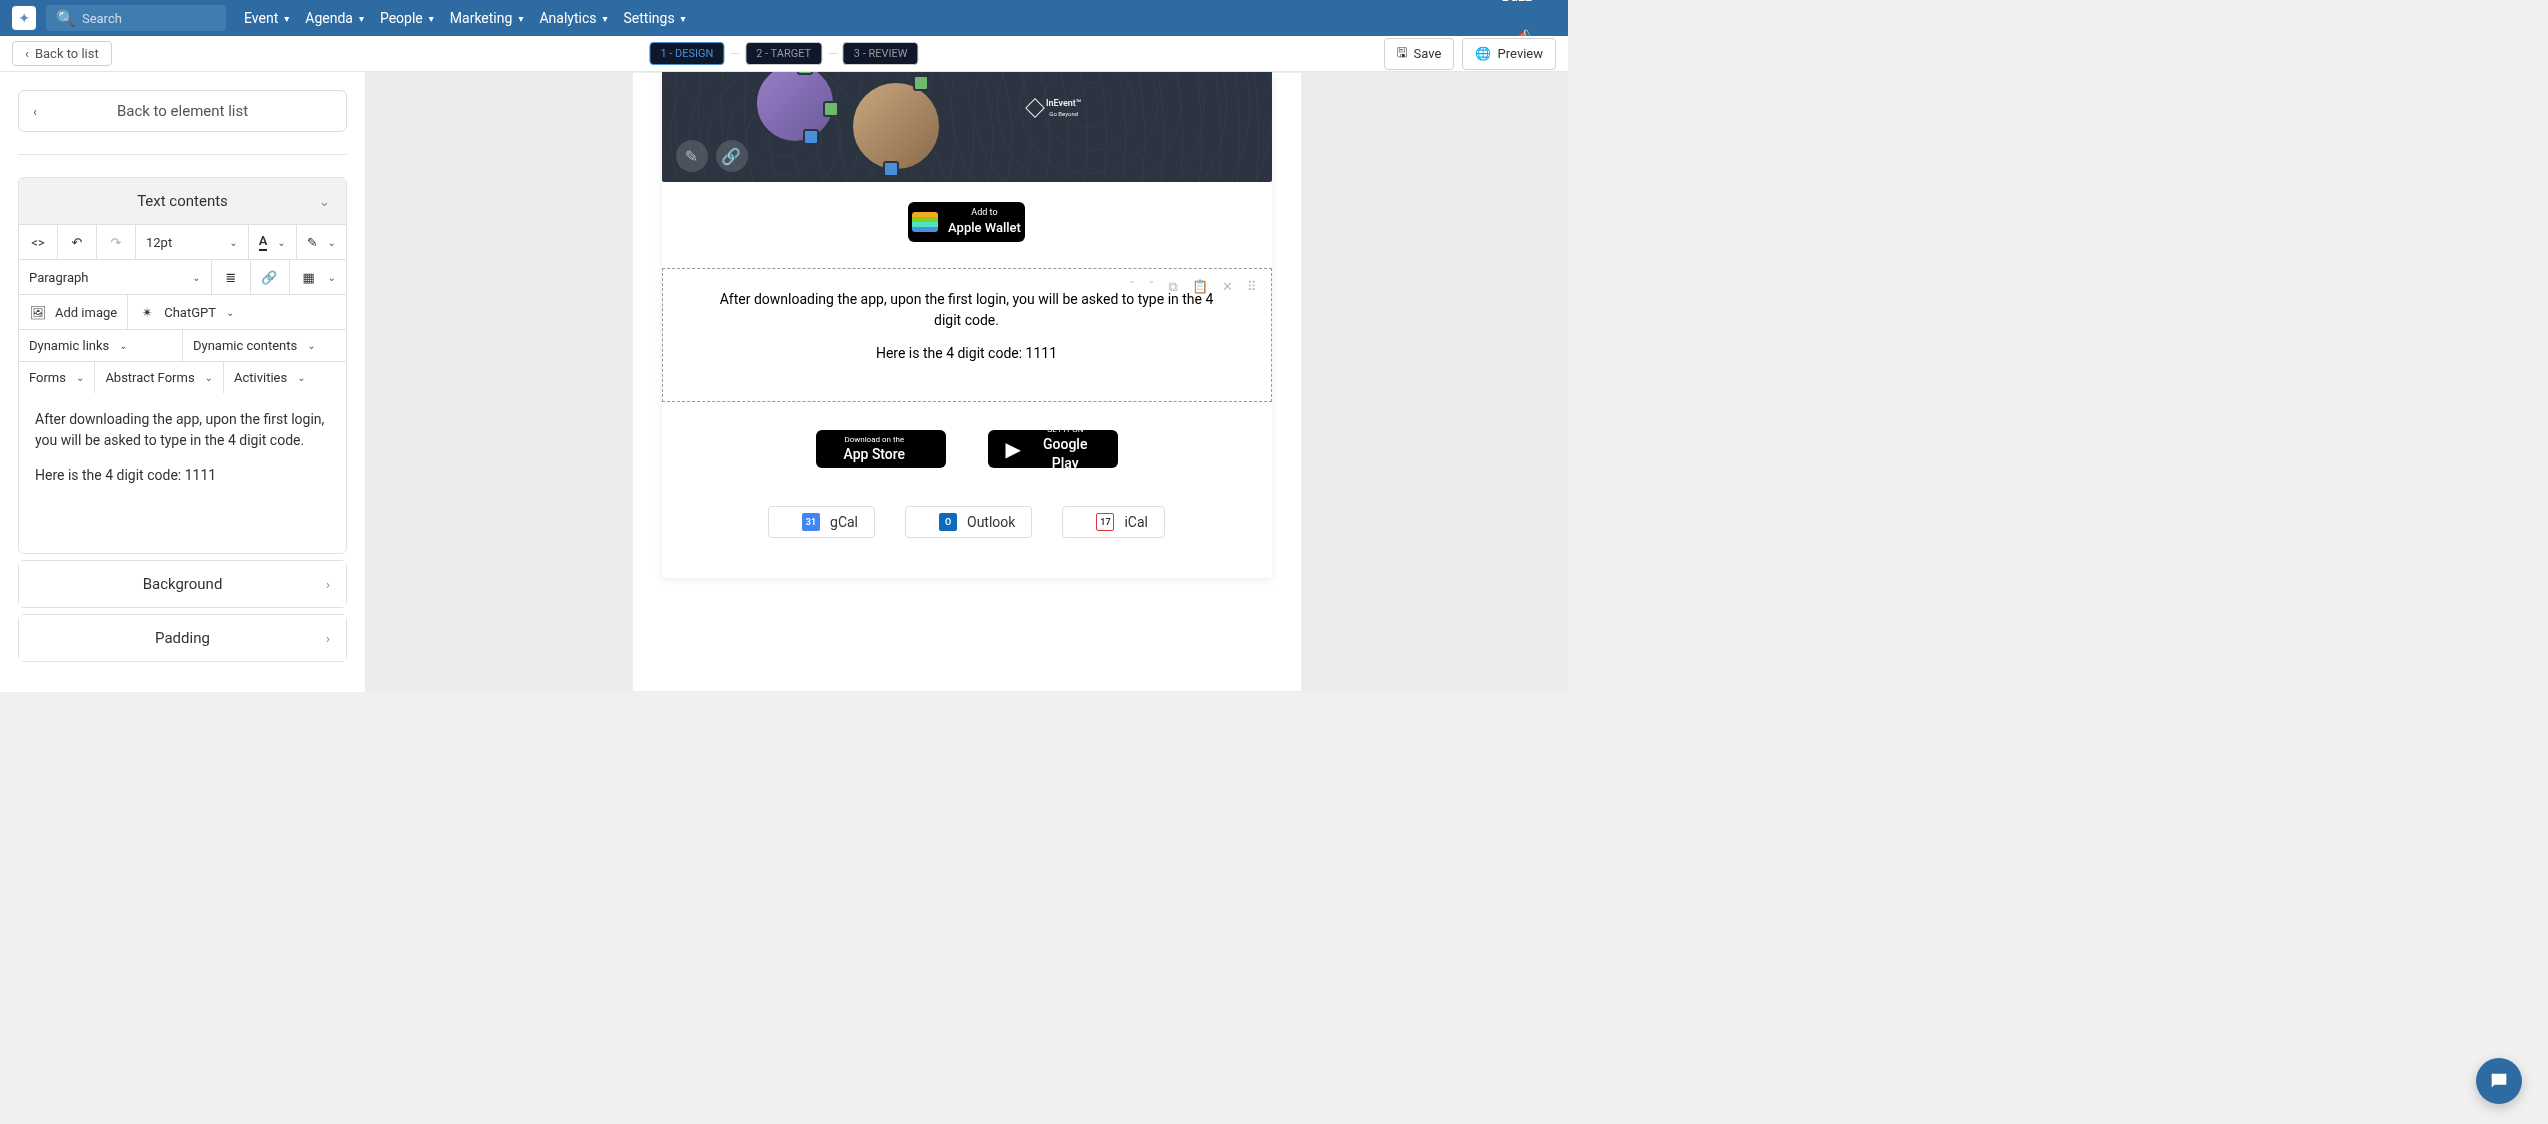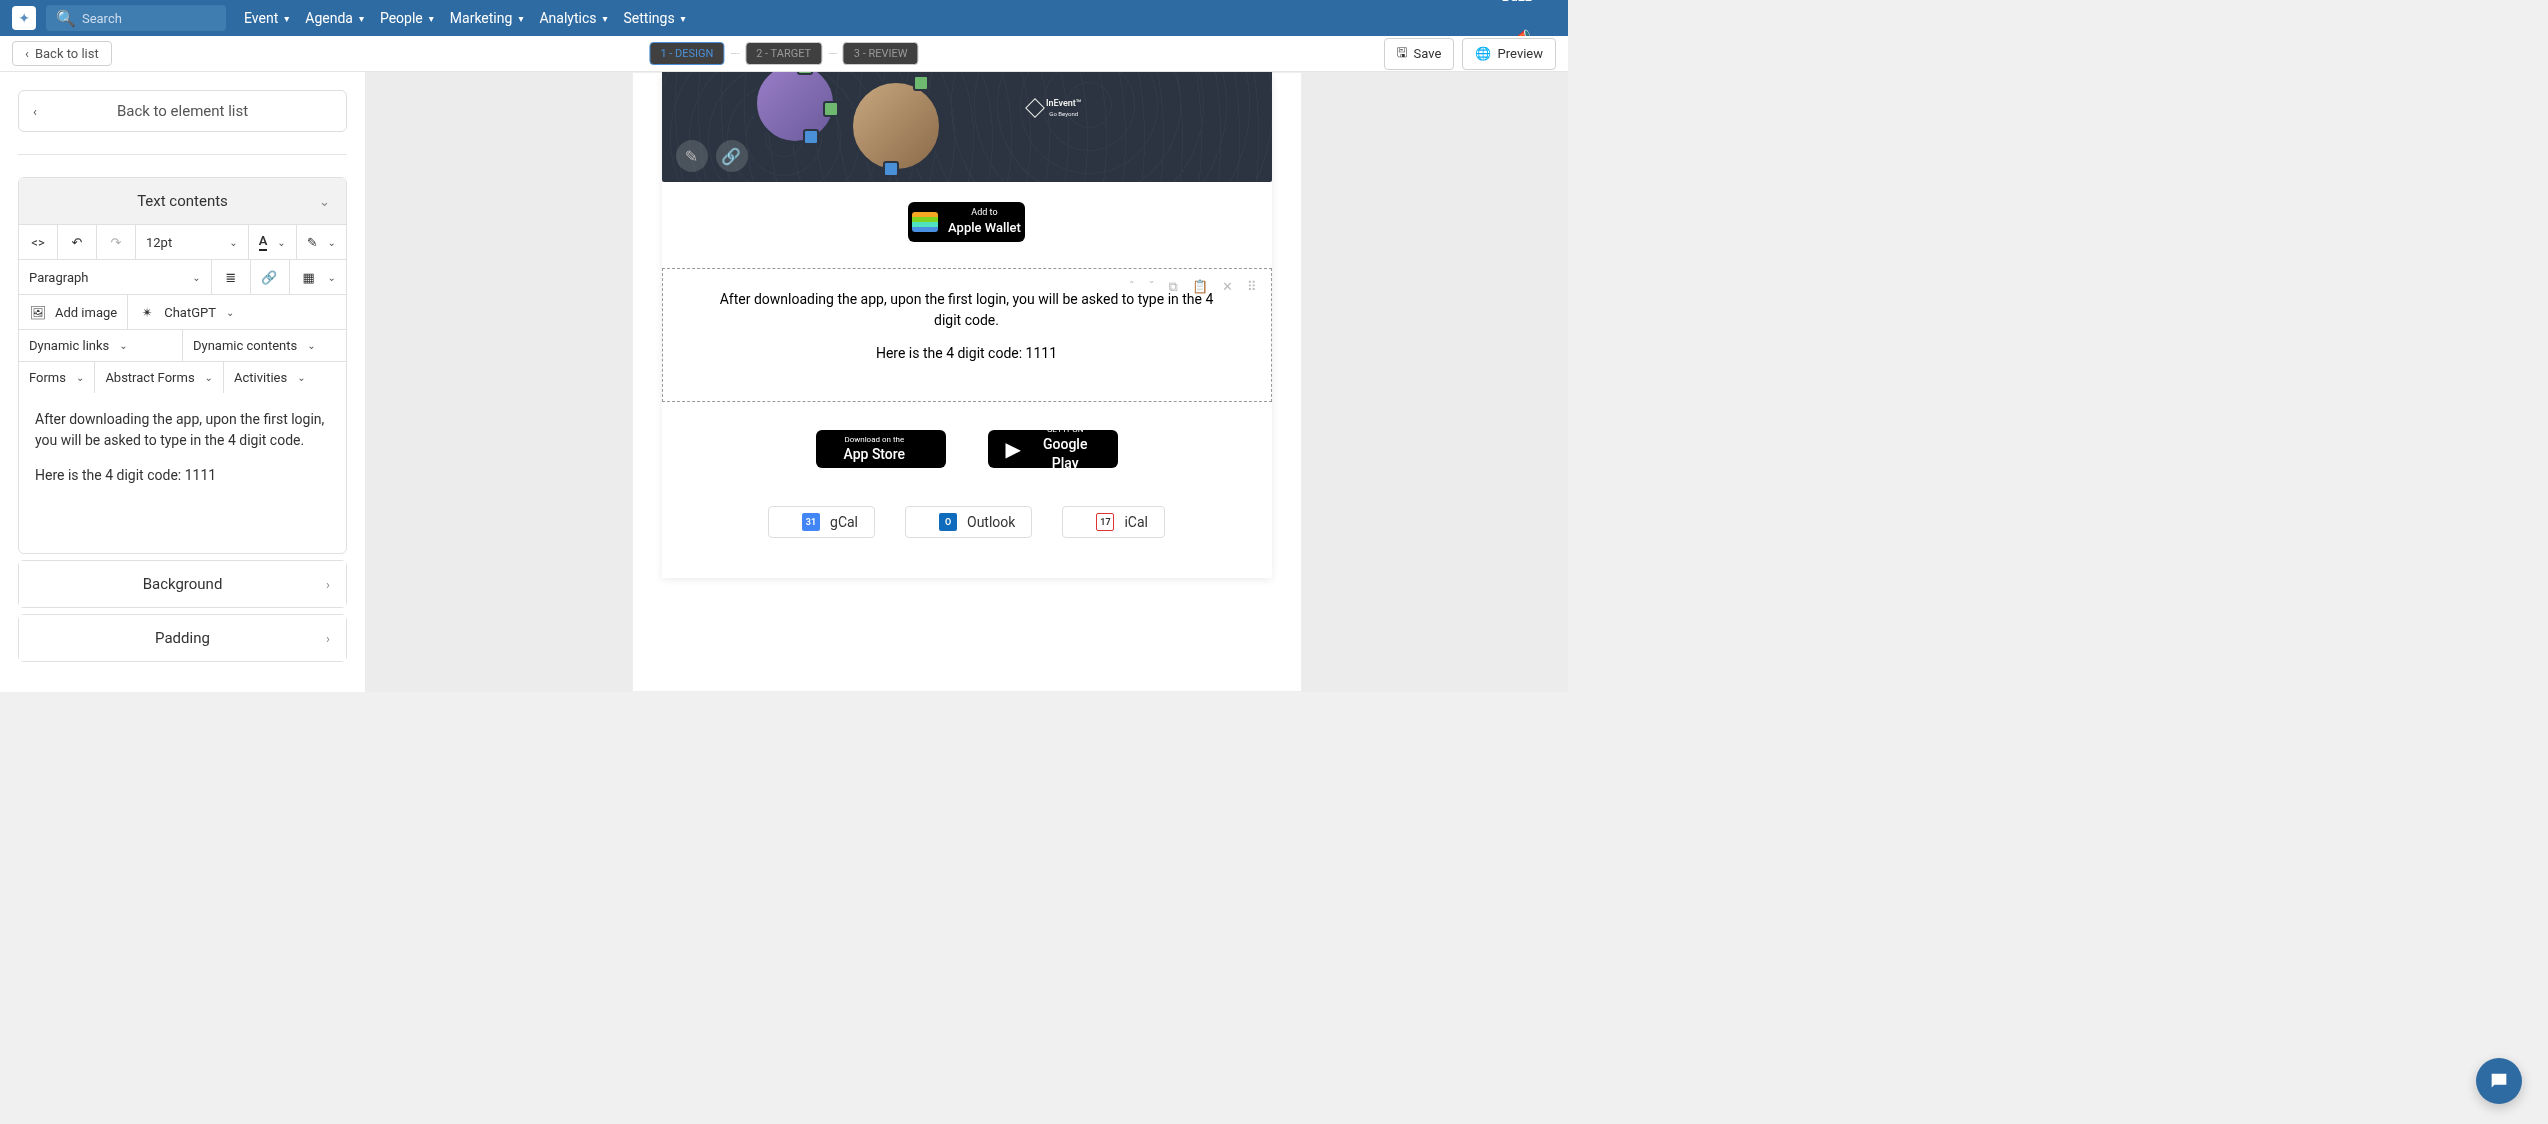--- a/index.html
+++ b/index.html
@@ -14,21 +14,21 @@
 .nav-items { display: flex; gap: 16px; }
 .nav-item { font-size: 14px; display: flex; align-items: center; gap: 6px; cursor: pointer; }
 .spacer { flex: 1; }
 .right-items { display: flex; gap: 24px; align-items: center; flex-direction: column; }
 .caret { font-size: 10px; }
 
 
 .secbar { background: #fff; height: 36px; display: flex; align-items: center; padding: 0 12px; border-bottom: 1px solid #e5e5e5; position: relative; }
 .back-btn { border: 1px solid #d0d0d0; border-radius: 4px; padding: 4px 12px; font-size: 13px; color: #555; display: flex; align-items: center; gap: 6px; cursor: pointer; background:#fff; }
 .steps { position: absolute; left: 50%; transform: translateX(-50%); display: flex; align-items: center; gap: 0; }
-.step { border: 1px solid #ccc; border-radius: 4px; padding: 4px 10px; font-size: 11px; color: #999; background:#404040; }
+.step { border: 1px solid #ccc; border-radius: 4px; padding: 4px 10px; font-size: 11px; color: #999; background:#0f172a; }
 .step.active { border-color: #4a90d9; color: #4a90d9; }
 .step-dots { color: #bbb; font-size: 8px; letter-spacing: -1px; padding: 0 6px; }
 .sec-right { margin-left: auto; display: flex; gap: 8px; }
 .sec-btn { border: 1px solid #d0d0d0; border-radius: 4px; padding: 4px 12px; font-size: 13px; color: #333; display: flex; align-items: center; gap: 6px; cursor: pointer; background:#fff; }
 
 
 .main { display: flex; height: calc(100% - 72px); }
 .sidebar { width: 365px; background: #fff; padding: 18px; overflow-y: auto; }
 .canvas-area { flex: 1; background: #ececec; display: flex; justify-content: center; overflow-y: auto; padding-top: 0; }
 

